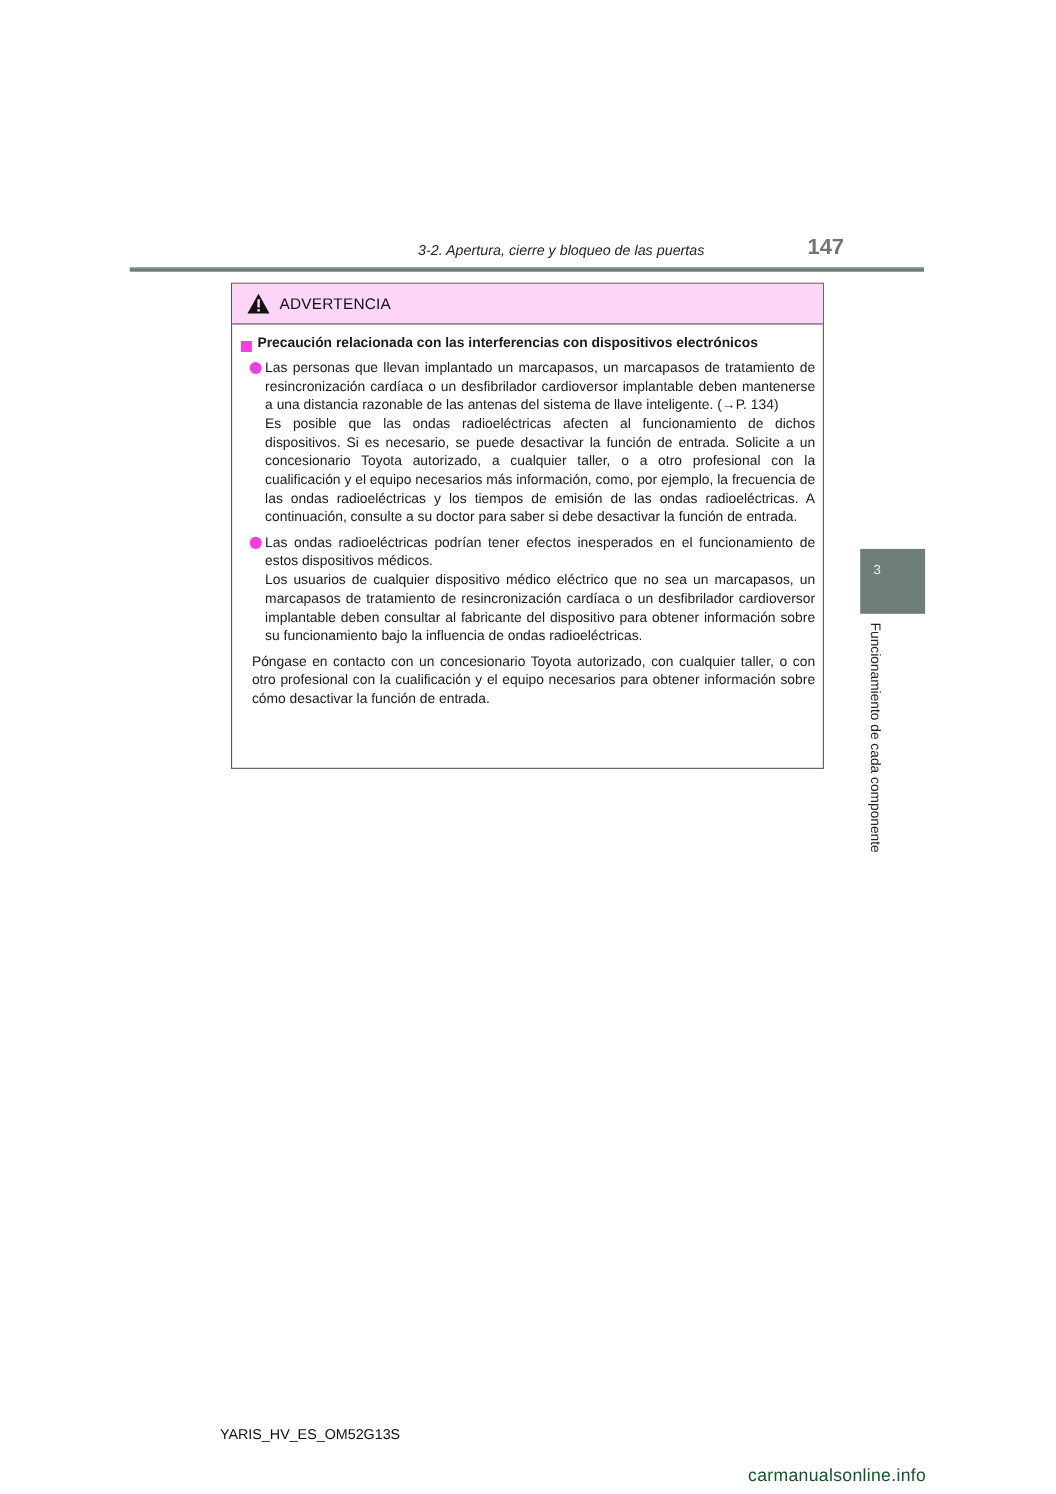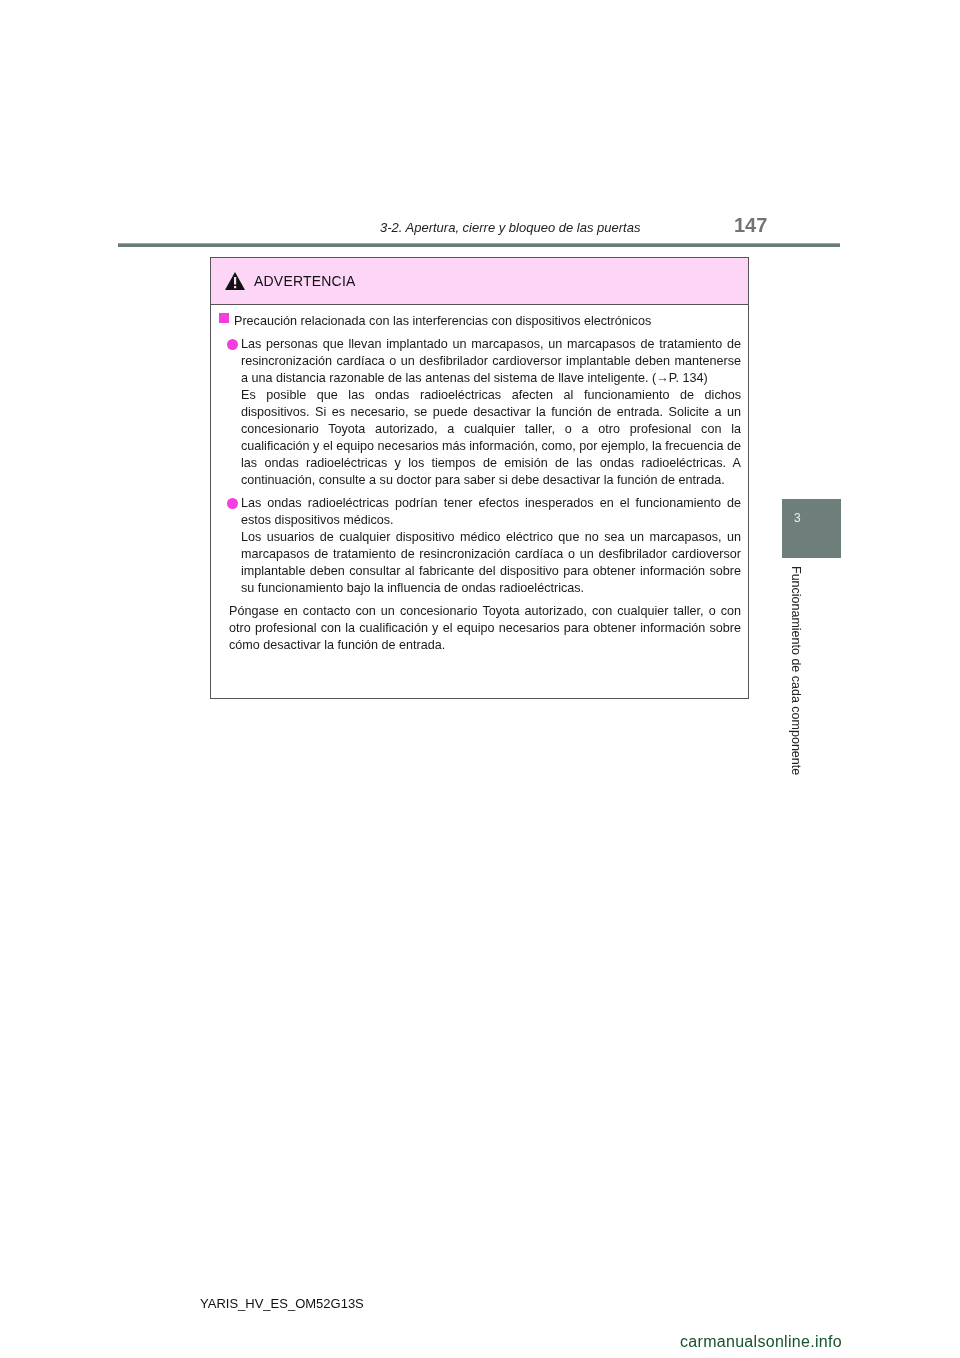--- a/index.html
+++ b/index.html
@@ -26,27 +26,27 @@
   }
   .chapter-label {
     position: absolute; left: 789px; top: 566px; writing-mode: vertical-rl;
     font-size: 12.5px; color: #222; white-space: nowrap;
   }
   .warning-box {
     position: absolute; left: 210px; top: 257px; width: 539px; height: 442px;
     border: 1.5px solid #555; box-sizing: border-box; background: #fff;
   }
   .warning-header {
-    height: 47px; background: #fdd5f7; border-bottom: 1.5px solid #555;
+    height: 37px; background: #fdd5f7; border-bottom: 1.5px solid #555;
     display: flex; align-items: center; padding-left: 13px; box-sizing: border-box;
   }
   .warning-header svg { width: 22px; height: 20px; margin-right: 8px; }
   .warning-header .title { font-size: 14px; color: #111; letter-spacing: 0.2px; }
   .warning-body { padding: 8px 7px 0 8px; font-size: 12.6px; line-height: 17px; }
-  .section-title { font-weight: normal; display: flex; align-items: flex-start; margin-bottom: 6px; }
+  .section-title { font-weight: bold; display: flex; align-items: flex-end; margin-bottom: 6px; }
   .sq { width: 10px; height: 10px; background: #f33ee0; margin-right: 5px; flex: none; }
   .bullet { position: relative; padding-left: 22px; margin-bottom: 6px; text-align: justify; }
   .bullet .dot {
     position: absolute; left: 8px; top: 3px; width: 11px; height: 11px; border-radius: 50%;
     background: #f33ee0;
   }
   .bullet p, .closing { margin: 0; text-align: justify; }
   .closing { padding-left: 10px; margin-top: 4px; }
   .footer-code { position: absolute; left: 200px; top: 1296px; font-size: 13px; color: #111; }
   .watermark {

